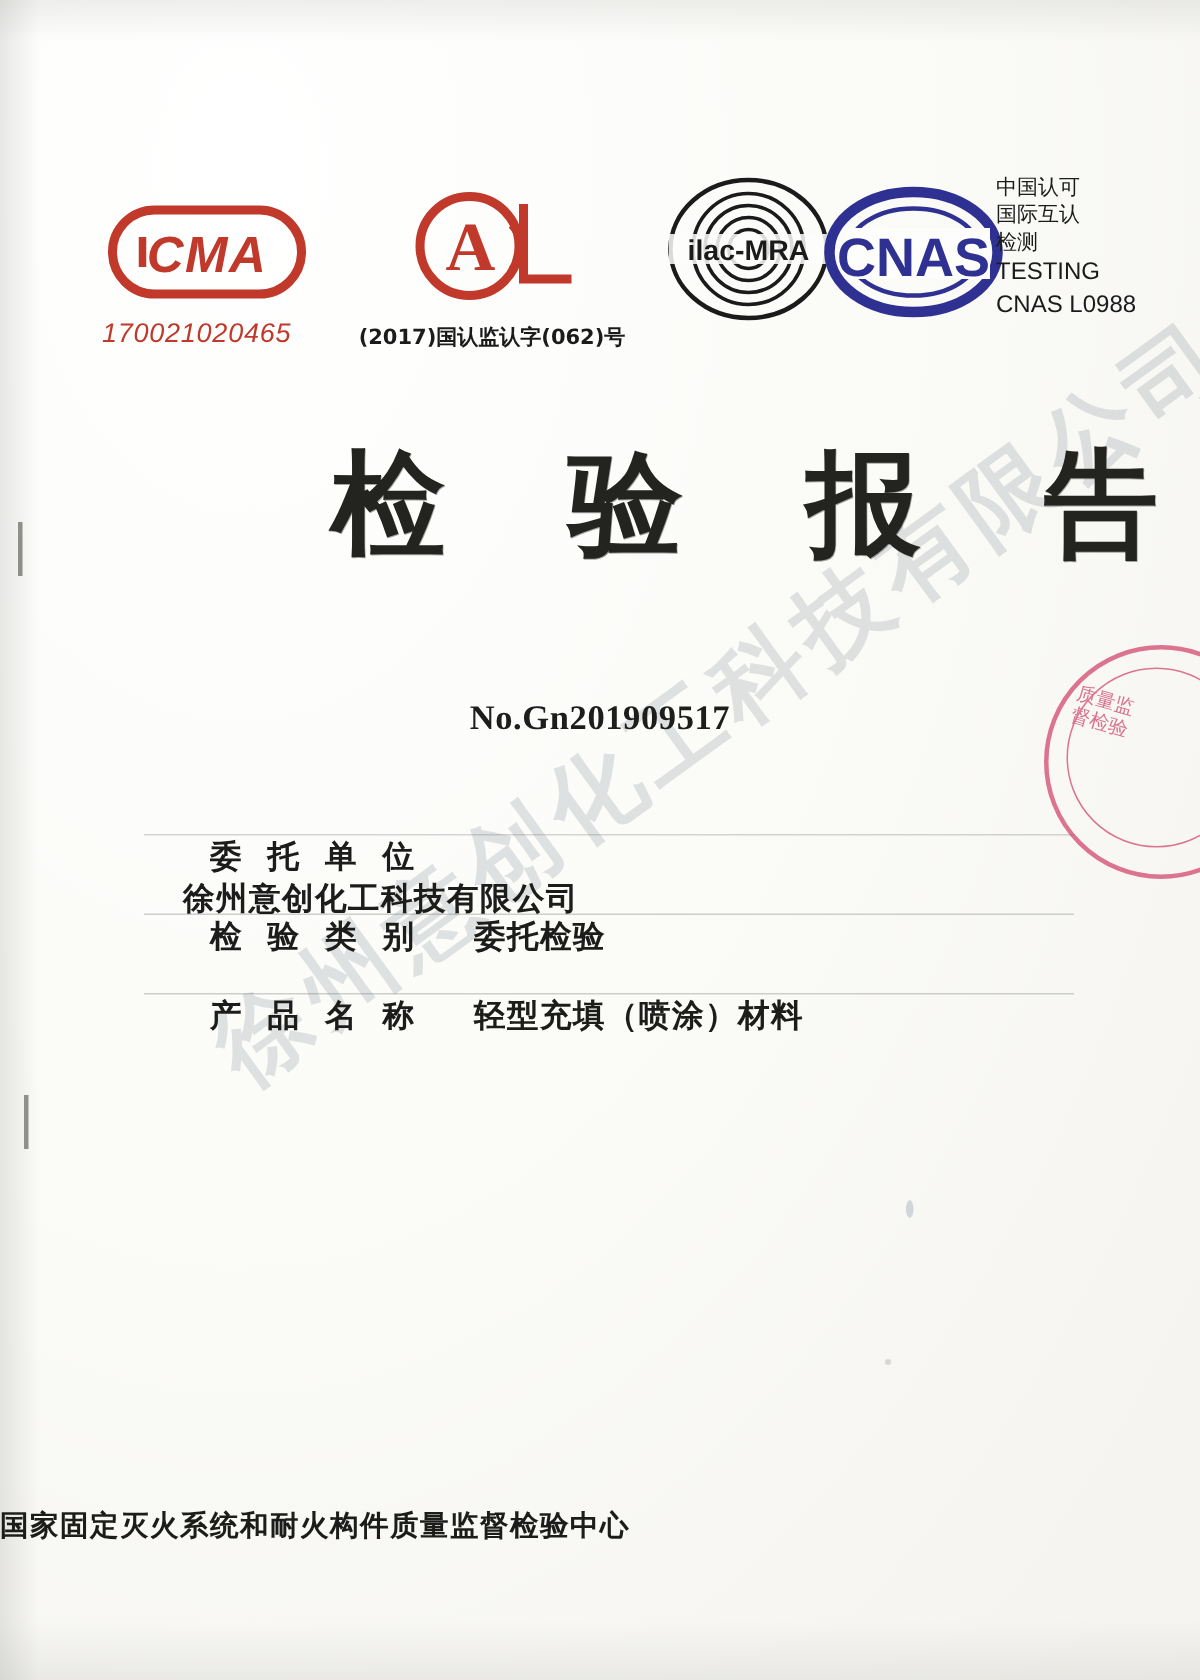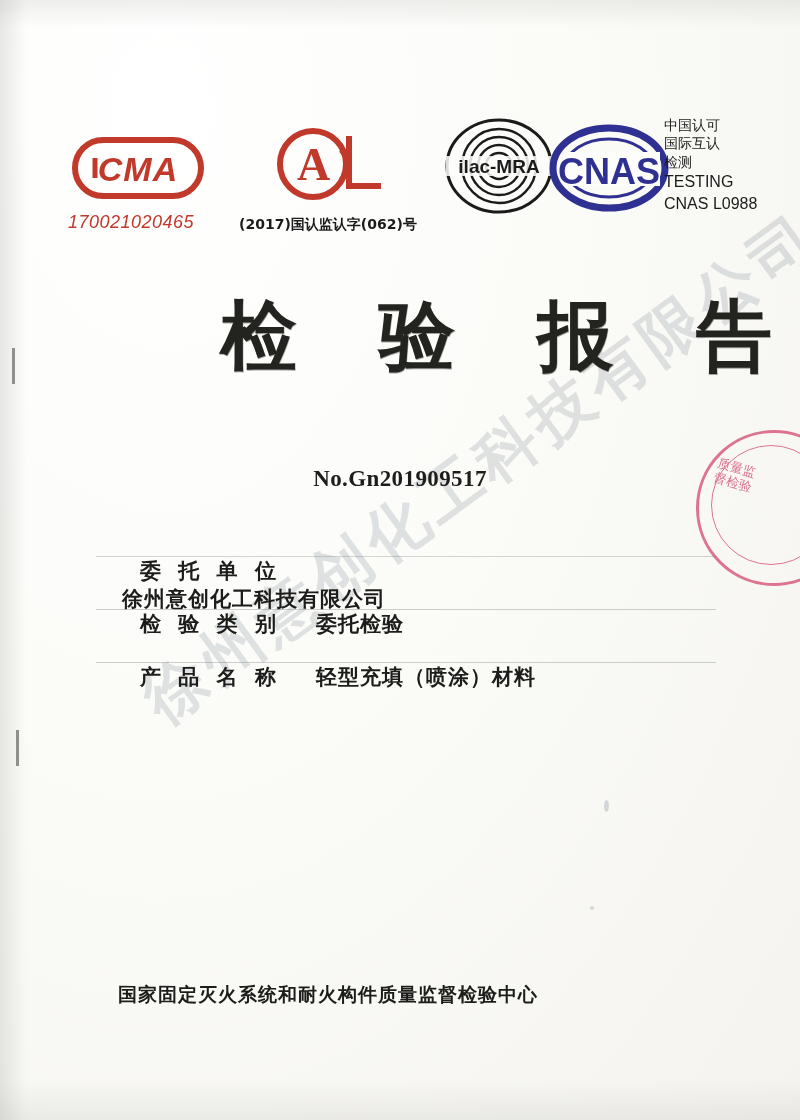--- a/index.html
+++ b/index.html
@@ -184,23 +184,23 @@
     font-size: 21px;
     font-weight: bold;
     color: #1c1c1a;
     letter-spacing: 1px;
     padding-left: 26px;
   }
   
   .footer {
     position: absolute;
     left: 0;
-    top: 982px;
+    top: 1004px;
     width: 656px;
-    text-align: center;
+    text-align: left;
     font-family: "DejaVu Sans", sans-serif;
     font-size: 19px;
     font-weight: bold;
     color: #1c1c1a;
     letter-spacing: 1px;
   }
   
   .watermark {
     position: absolute;
     left: 90px;

